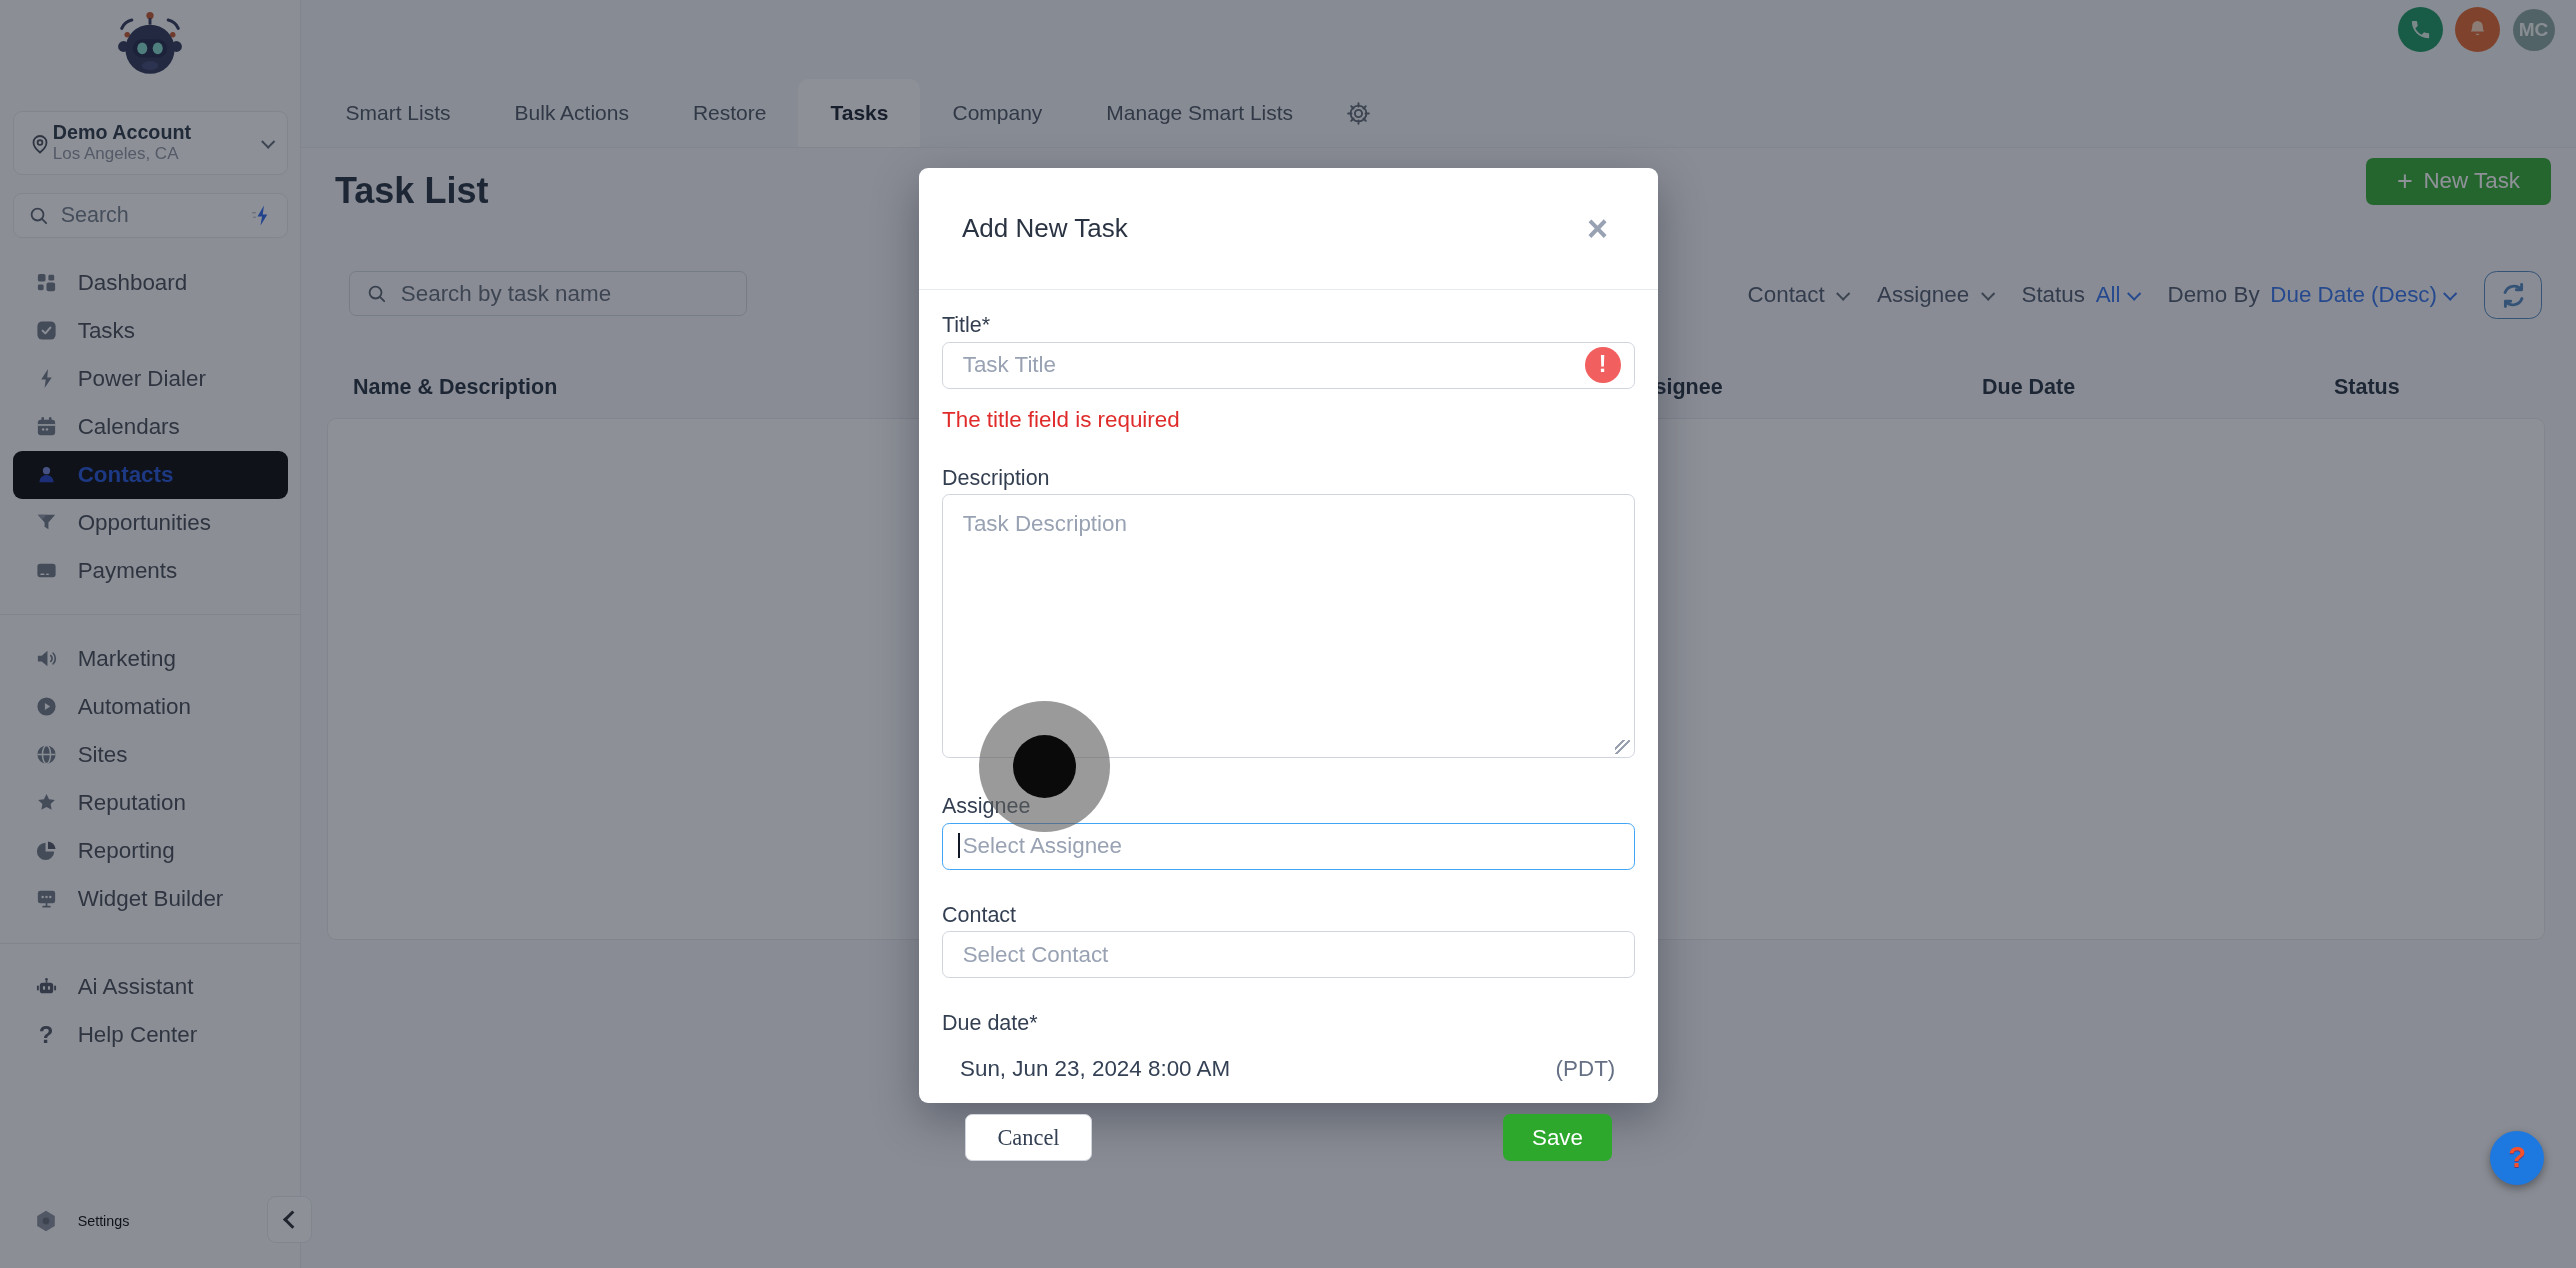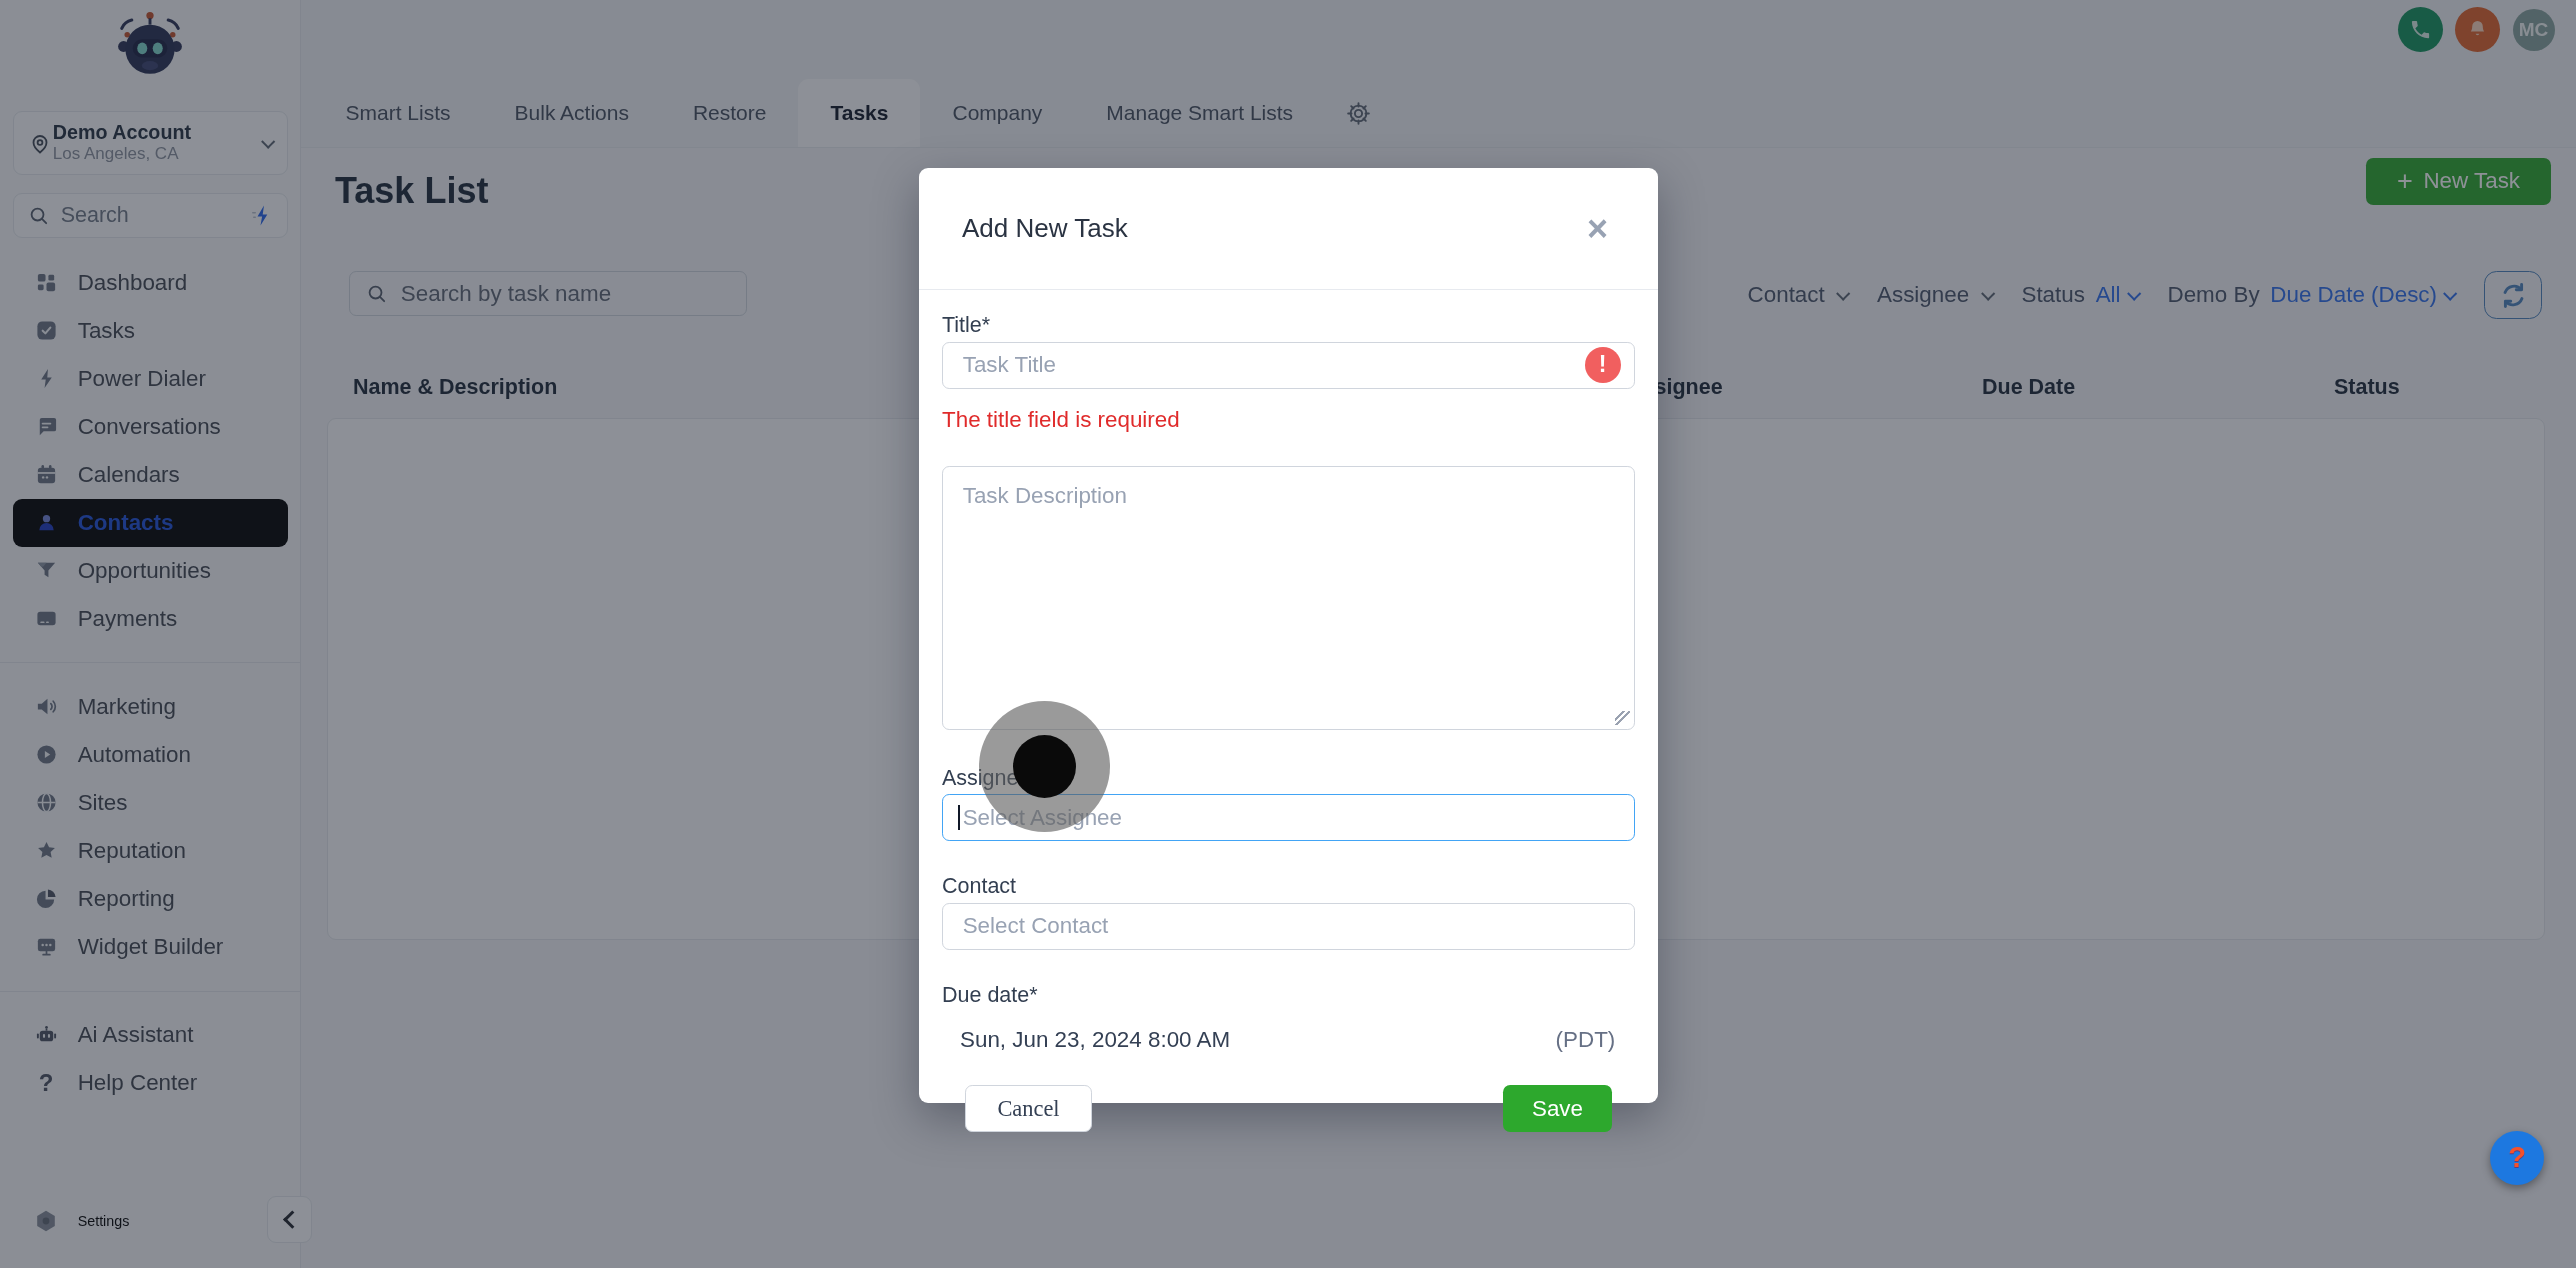--- a/index.html
+++ b/index.html
@@ -209,30 +209,20 @@
       <span class="icn">
           <svg width="23" height="23" viewBox="0 0 24 24">
             <path d="M13.5 2 6.5 13h4.7L10 22l7.5-11h-4.7z" fill="#6a7383"></path>
           </svg>
         </span>
       <span class="lbl">Power Dialer</span>
     </div>
     <div class="side-item">
       <span class="icn">
           <svg width="23" height="23" viewBox="0 0 24 24">
-            <path d="M4 3h16a2 2 0 0 1 2 2v10a2 2 0 0 1-2 2H9l-4 4V5a2 2 0 0 1 2-2z" fill="#6a7383"></path>
-            <rect x="7" y="8" width="10" height="1.8" rx=".9" fill="#f5f6f8"></rect>
-            <rect x="7" y="12" width="7" height="1.8" rx=".9" fill="#f5f6f8"></rect>
-          </svg>
-        </span>
-      <span class="lbl">Conversations</span>
-    </div>
-    <div class="side-item">
-      <span class="icn">
-          <svg width="23" height="23" viewBox="0 0 24 24">
             <rect x="3" y="5" width="18" height="16" rx="3" fill="#6a7383"></rect>
             <rect x="6.8" y="2" width="2.6" height="6" rx="1.3" fill="#6a7383"></rect>
             <rect x="14.6" y="2" width="2.6" height="6" rx="1.3" fill="#6a7383"></rect>
             <rect x="3" y="9.5" width="18" height="1.8" fill="#f5f6f8"></rect>
             <circle cx="8.5" cy="15" r="1.3" fill="#f5f6f8"></circle>
             <circle cx="12.5" cy="15" r="1.3" fill="#f5f6f8"></circle>
           </svg>
         </span>
       <span class="lbl">Calendars</span>
     </div>
@@ -472,20 +462,21 @@
   <div class="m-body">
 
     <div class="m-label">Title*</div>
     <div class="m-input">
       <input placeholder="Task Title" style="">
       <span class="err-icon">!</span>
     </div>
     <div class="err-text">The title field is required</div>
 
     <div class="grp-desc">
+      <div class="m-label">Description</div>
       <div class="m-textarea">
         <textarea placeholder="Task Description" style=""></textarea>
         <span class="resize-grip"></span>
       </div>
     </div>
 
     <div class="grp">
       <div class="m-label">Assignee</div>
       <div class="m-input focused">
         <input placeholder="Select Assignee" style="">

